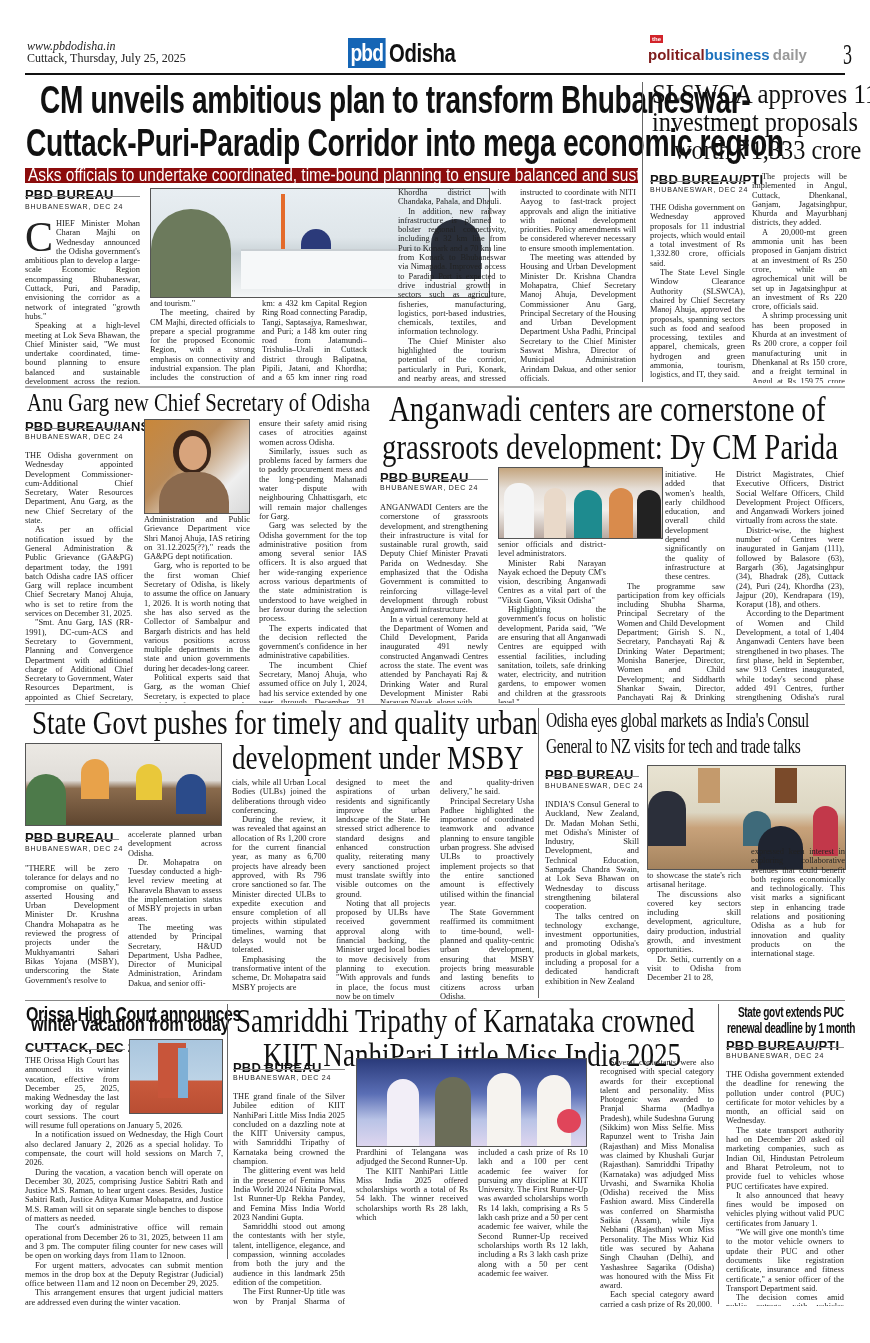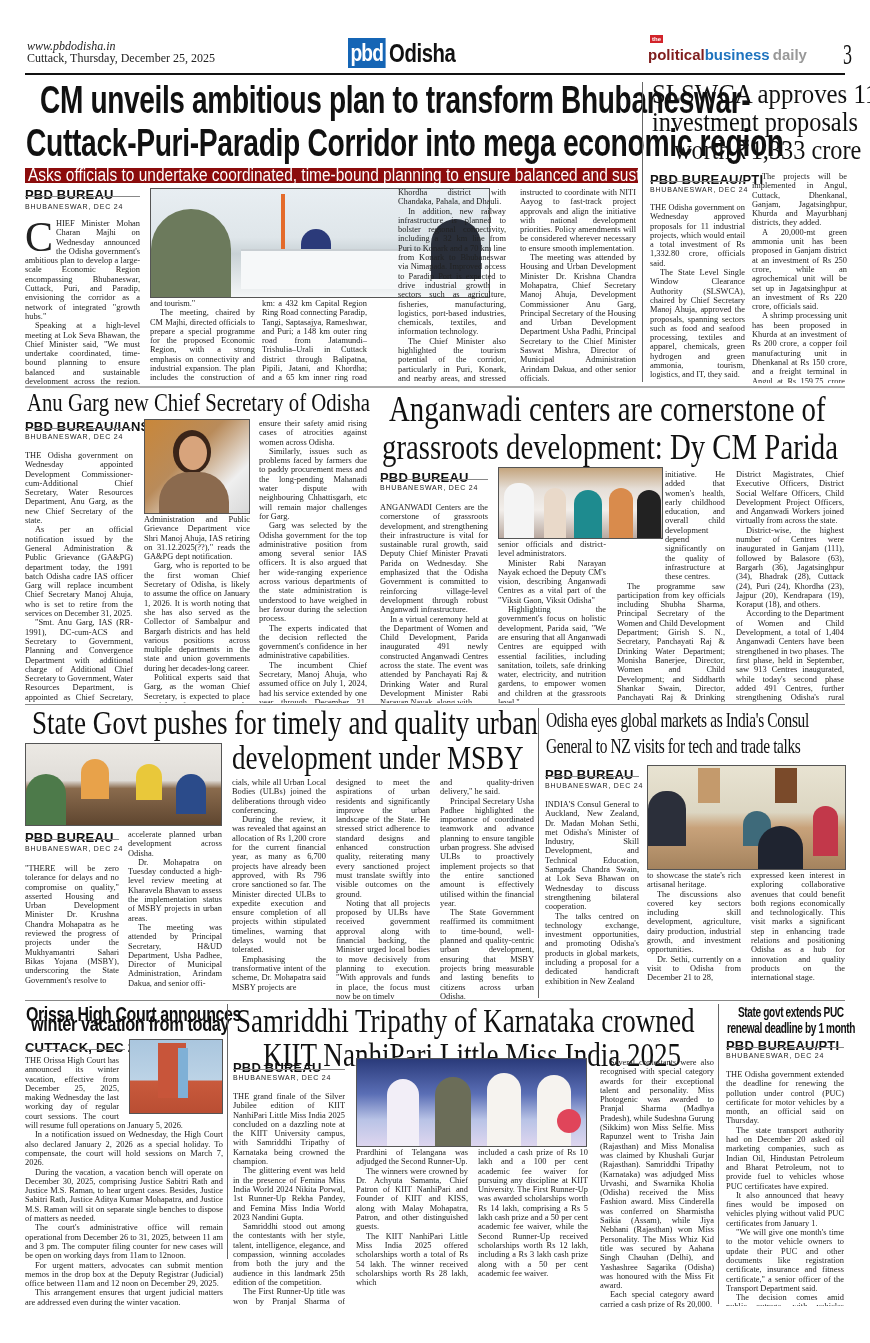--- a/index.html
+++ b/index.html
@@ -28,21 +28,21 @@
 .col p{text-indent:10px}
 .col p.ni{text-indent:0}
 .drop{float:left;font-size:42px;line-height:34px;margin:1px 3px 0 0;font-family:"Liberation Serif",serif}
 .photo{border:1px solid #555;overflow:hidden}
 </style>
 </head>
 <body>
 
 <div class="abs mast-left">
   <div class="url">www.pbdodisha.in</div>
-  <div>Cuttack, Thursday, December 25, 2025</div>
+  <div>Cuttack, Thursday, July 25, 2025</div>
 </div>
 <div class="abs logo">
   <span class="pbd">pbd</span>
   <span class="od">Odisha</span>
 </div>
 <div class="abs brand" style="position:absolute">
   <span class="the">the</span>
   <span class="w1">political</span>
   <span class="w2">business</span>
   <span class="w3">daily</span>
@@ -213,21 +213,21 @@
   <div style="position:absolute;left:0;top:25px;width:38px;height:55px;background:#2b2f3a;border-radius:18px 18px 0 0"></div>
   <div style="position:absolute;left:95px;top:45px;width:28px;height:35px;background:#3e6a7a;border-radius:14px 14px 0 0"></div>
   <div style="position:absolute;left:110px;top:60px;width:45px;height:45px;background:#1f2430;border-radius:22px 22px 0 0"></div>
   <div style="position:absolute;left:165px;top:40px;width:25px;height:50px;background:#c2384a;border-radius:12px 12px 0 0"></div>
 </div>
 <div class="abs col" style="left:647px;top:871px;width:94px;height:128px">
   <p class="ni">to showcase the state's rich artisanal heritage.</p>
   <p>The discussions also covered key sectors including skill development, agriculture, dairy production, industrial growth, and investment opportunities.</p>
   <p>Dr. Sethi, currently on a visit to Odisha from December 21 to 28,</p>
 </div>
-<div class="abs col" style="left:751px;top:871px;width:94px;height:128px">
+<div class="abs col" style="left:751px;top:847px;width:94px;height:128px">
   <p class="ni">expressed keen interest in exploring collaborative avenues that could benefit both regions economically and technologically. This visit marks a significant step in enhancing trade relations and positioning Odisha as a hub for innovation and quality products on the international stage.</p>
 </div>
 <div class="abs grey" style="left:25px;top:1000px;width:820px;height:1px"></div>
 
 <div class="abs h-cond" style="left:26px;top:1002px;font-size:21px;line-height:24px;transform:scaleX(.76)">Orissa High Court announces</div>
 <div class="abs h-cond" style="left:31px;top:1014px;font-size:21px;line-height:24px;transform:scaleX(.78);top:1012px">winter vacation from today</div>
 <div class="abs byline" style="left:25px;top:1040px">CUTTACK, DEC 24</div>
 <div class="abs grey" style="left:25px;top:1049px;width:100px;height:1px"></div>
 <div class="abs photo" style="left:129px;top:1039px;width:94px;height:75px;background:linear-gradient(180deg,#aac6de 0%,#bcd3e6 55%,#c95a3c 56%,#b94e33 100%)">
   <div style="position:absolute;left:28px;top:3px;width:28px;height:55px;background:#c8553a"></div>
@@ -257,36 +257,35 @@
 </div>
 <div class="abs photo" style="left:356px;top:1058px;width:231px;height:89px;background:linear-gradient(180deg,#2a3a7a 0%,#5a6eb5 40%,#b9c3e6 70%,#ded6ef 100%)">
   <div style="position:absolute;left:30px;top:20px;width:32px;height:69px;background:#f2eef7;border-radius:16px 16px 0 0"></div>
   <div style="position:absolute;left:78px;top:18px;width:36px;height:71px;background:#6b6d58;border-radius:18px 18px 0 0"></div>
   <div style="position:absolute;left:130px;top:14px;width:34px;height:75px;background:#f6f3ef;border-radius:17px 17px 0 0"></div>
   <div style="position:absolute;left:180px;top:16px;width:34px;height:73px;background:#f6f3ef;border-radius:17px 17px 0 0"></div>
   <div style="position:absolute;left:200px;top:50px;width:24px;height:24px;background:#e0455a;border-radius:50%"></div>
 </div>
 <div class="abs col" style="left:356px;top:1148px;width:112px;height:159px">
   <p class="ni">Prardhini of Telangana was adjudged the Second Runner-Up.</p>
-  <p>The winners were crowned by Dr. Achyuta Samanta, Chief Patron of KIIT NanhiPari and Founder of KIIT and KISS, along with Malay Mohapatra, Patron, and other distinguished guests.</p>
   <p>The KIIT NanhiPari Little Miss India 2025 offered scholarships worth a total of Rs 54 lakh. The winner received scholarships worth Rs 28 lakh, which</p>
 </div>
 <div class="abs col" style="left:478px;top:1148px;width:110px;height:159px">
   <p class="ni">included a cash prize of Rs 10 lakh and a 100 per cent academic fee waiver for pursuing any discipline at KIIT University. The First Runner-Up was awarded scholarships worth Rs 14 lakh, comprising a Rs 5 lakh cash prize and a 50 per cent academic fee waiver, while the Second Runner-Up received scholarships worth Rs 12 lakh, including a Rs 3 lakh cash prize along with a 50 per cent academic fee waiver.</p>
 </div>
 <div class="abs col" style="left:600px;top:1058px;width:114px;height:250px">
   <p>Several contestants were also recognised with special category awards for their exceptional talent and personality. Miss Photogenic was awarded to Pranjal Sharma (Madhya Pradesh), while Sudeshna Gurung (Sikkim) won Miss Selfie. Miss Rapunzel went to Trisha Jain (Rajasthan) and Miss Monalisa was claimed by Khushali Gurjar (Rajasthan). Samriddhi Tripathy (Karnataka) was adjudged Miss Urvashi, and Swarnika Kholia (Odisha) received the Miss Fashion award. Miss Cinderella was conferred on Sharmistha Saikia (Assam), while Jiya Nebhani (Rajasthan) won Miss Personality. The Miss Whiz Kid title was secured by Aahana Singh Chauhan (Delhi), and Yashashree Sagarika (Odisha) was honoured with the Miss Fit award.</p>
   <p>Each special category award carried a cash prize of Rs 20,000.</p>
 </div>
 <div class="abs vr" style="left:718px;top:1004px;height:300px"></div>
 
 <div class="abs h-cond" style="left:738px;top:1004px;font-size:14px;line-height:16px;transform:scaleX(.72)">State govt extends PUC</div>
 <div class="abs h-cond" style="left:727px;top:1020px;font-size:14px;line-height:16px;transform:scaleX(.72)">renewal deadline by 1 month</div>
 <div class="abs byline" style="left:726px;top:1038px">PBD BUREAU/PTI</div>
 <div class="abs grey" style="left:726px;top:1047px;width:118px;height:1px"></div>
 <div class="abs dateline" style="left:726px;top:1052px">BHUBANESWAR, DEC 24</div>
 <div class="abs col" style="left:726px;top:1070px;width:118px;height:236px">
-  <p class="ni">THE Odisha government extended the deadline for renewing the pollution under control (PUC) certificate for motor vehicles by a month, an official said on Thursday.</p>
+  <p class="ni">THE Odisha government extended the deadline for renewing the pollution under control (PUC) certificate for motor vehicles by a month, an official said on Wednesday.</p>
   <p>The state transport authority had on December 20 asked oil marketing companies, such as Indian Oil, Hindustan Petroleum and Bharat Petroleum, not to provide fuel to vehicles whose PUC certificates have expired.</p>
   <p>It also announced that heavy fines would be imposed on vehicles plying without valid PUC certificates from January 1.</p>
   <p>"We will give one month's time to the motor vehicle owners to update their PUC and other documents like registration certificate, insurance and fitness certificate," a senior officer of the Transport Department said.</p>
   <p>The decision comes amid public outrage, with vehicles making a long queue outside PUC centres to renew the certificates.</p>
 </div>
 
 </body></html>

